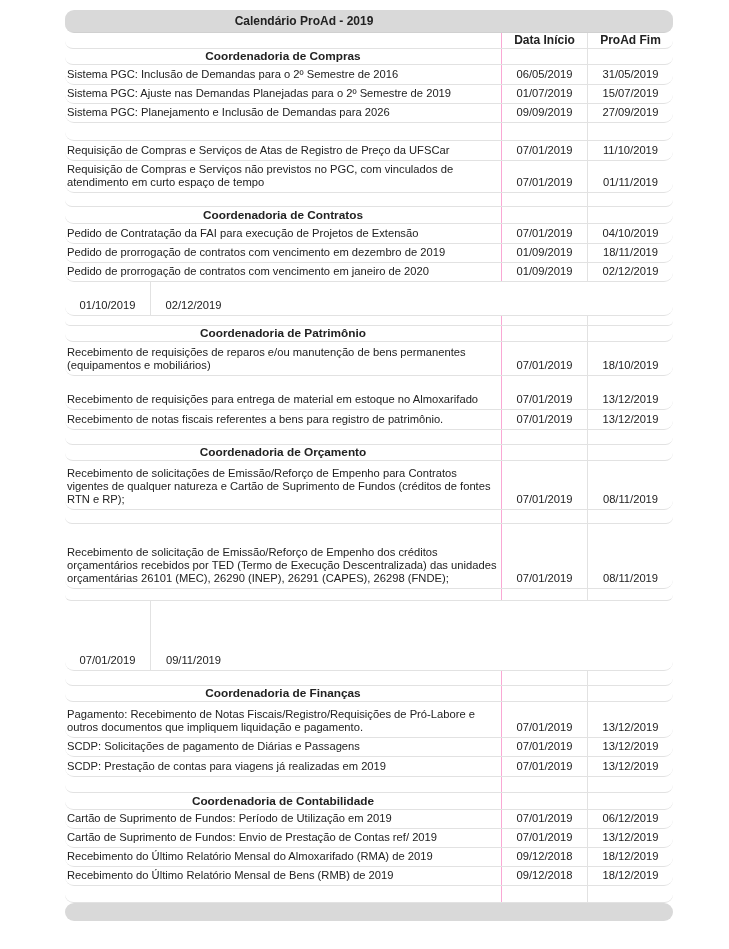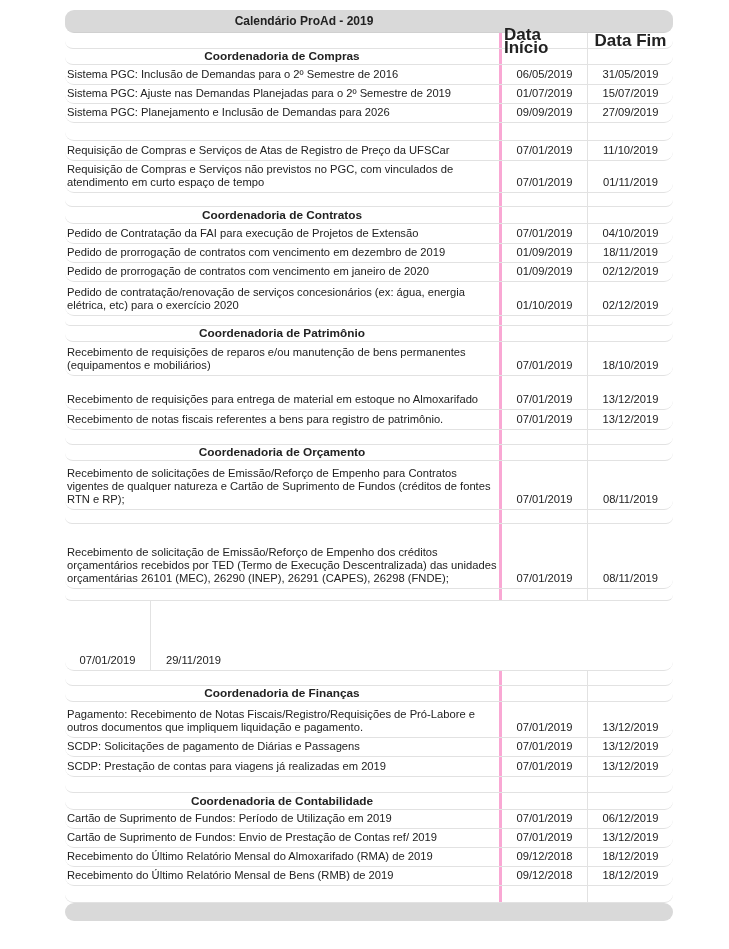--- a/index.html
+++ b/index.html
@@ -2,43 +2,43 @@
 <html><head>
 <meta charset="utf-8">
 <style>
   html, body { margin: 0; padding: 0; background: #ffffff; }
   body { width: 729px; height: 949px; position: relative; overflow: hidden;
          font-family: "Liberation Sans", sans-serif; color: #222; }
   .sheet { position: absolute; left: 65px; top: 10px; width: 608px; }
   .row { display: flex; border-bottom: 1px solid #e2e2e2; box-sizing: border-box; border-radius: 9px; }
   .cell { box-sizing: border-box; font-size: 11.2px; line-height: 13px; padding: 0 2px;
           display: flex; align-items: flex-end; padding-bottom: 3px; }
-  .c-desc { width: 437px; border-right: 3px solid #f9a8d4; }
+  .c-desc { width: 437px; border-right: 1px solid #f9a8d4; }
   .c-ini  { width: 86px; border-right: 1px solid #e2e2e2; justify-content: center; }
   .c-fim  { width: 85px; justify-content: center; }
   .title-row { height: 23px; background: #d9d9d9; border-bottom: 1px solid #d0d0d0; }
   .title-row .cell { width: 100%; justify-content: center; align-items: center; padding: 0;
                      font-weight: bold; font-size: 12px; padding-right: 130px; }
-  .colhead .cell { font-weight: bold; font-size: 17px; align-items: center; padding-bottom: 0; }
+  .colhead .cell { font-weight: bold; font-size: 12px; align-items: center; padding-bottom: 0; }
   .section .c-desc { justify-content: center; font-weight: bold; font-size: 11.8px; align-items: center; padding-bottom: 0; }
   .footer-row { height: 18px; background: #d9d9d9; border-bottom: none; }
 </style>
 </head>
 <body>
 
 <div class="sheet">
 
   <div class="row title-row">
     <div class="cell">Calendário ProAd - 2019</div>
   </div>
 
   <div class="row colhead" style="height:16px">
     <div class="cell c-desc"></div>
     <div class="cell c-ini">Data Início</div>
-    <div class="cell c-fim">Data Fim</div>
+    <div class="cell c-fim">ProAd Fim</div>
   </div>
 
   <div class="row section" style="height:16px">
     <div class="cell c-desc">Coordenadoria de Compras</div>
     <div class="cell c-ini"></div>
       <div class="cell c-fim"></div>
   </div>
   <div class="row" style="height:20px">
     <div class="cell c-desc">Sistema PGC: Inclusão de Demandas para o  2º Semestre de 2016</div>
     <div class="cell c-ini">06/05/2019</div>
@@ -89,21 +89,20 @@
     <div class="cell c-desc">Pedido de prorrogação de contratos com vencimento em dezembro de 2019</div>
     <div class="cell c-ini">01/09/2019</div>
     <div class="cell c-fim">18/11/2019</div>
   </div>
   <div class="row" style="height:19px">
     <div class="cell c-desc">Pedido de prorrogação de contratos com vencimento em janeiro de 2020</div>
     <div class="cell c-ini">01/09/2019</div>
     <div class="cell c-fim">02/12/2019</div>
   </div>
   <div class="row" style="height:34px">
-    <div class="cell c-desc">Pedido de contratação/renovação de serviços concesionários (ex: água, energia elétrica, etc) para o exercício 2020</div>
     <div class="cell c-ini">01/10/2019</div>
     <div class="cell c-fim">02/12/2019</div>
   </div>
   <div class="row" style="height:10px">
     <div class="cell c-desc"></div>
       <div class="cell c-ini"></div>
       <div class="cell c-fim"></div>
   </div>
 
   <div class="row section" style="height:16px">
@@ -152,21 +151,21 @@
     <div class="cell c-ini">07/01/2019</div>
     <div class="cell c-fim">08/11/2019</div>
   </div>
   <div class="row" style="height:12px">
     <div class="cell c-desc"></div>
       <div class="cell c-ini"></div>
       <div class="cell c-fim"></div>
   </div>
   <div class="row" style="height:70px">
     <div class="cell c-ini">07/01/2019</div>
-    <div class="cell c-fim">29/11/2019</div>
+    <div class="cell c-fim">09/11/2019</div>
   </div>
   <div class="row" style="height:15px">
     <div class="cell c-desc"></div>
       <div class="cell c-ini"></div>
       <div class="cell c-fim"></div>
   </div>
 
   <div class="row section" style="height:16px">
     <div class="cell c-desc">Coordenadoria de Finanças</div>
     <div class="cell c-ini"></div>

